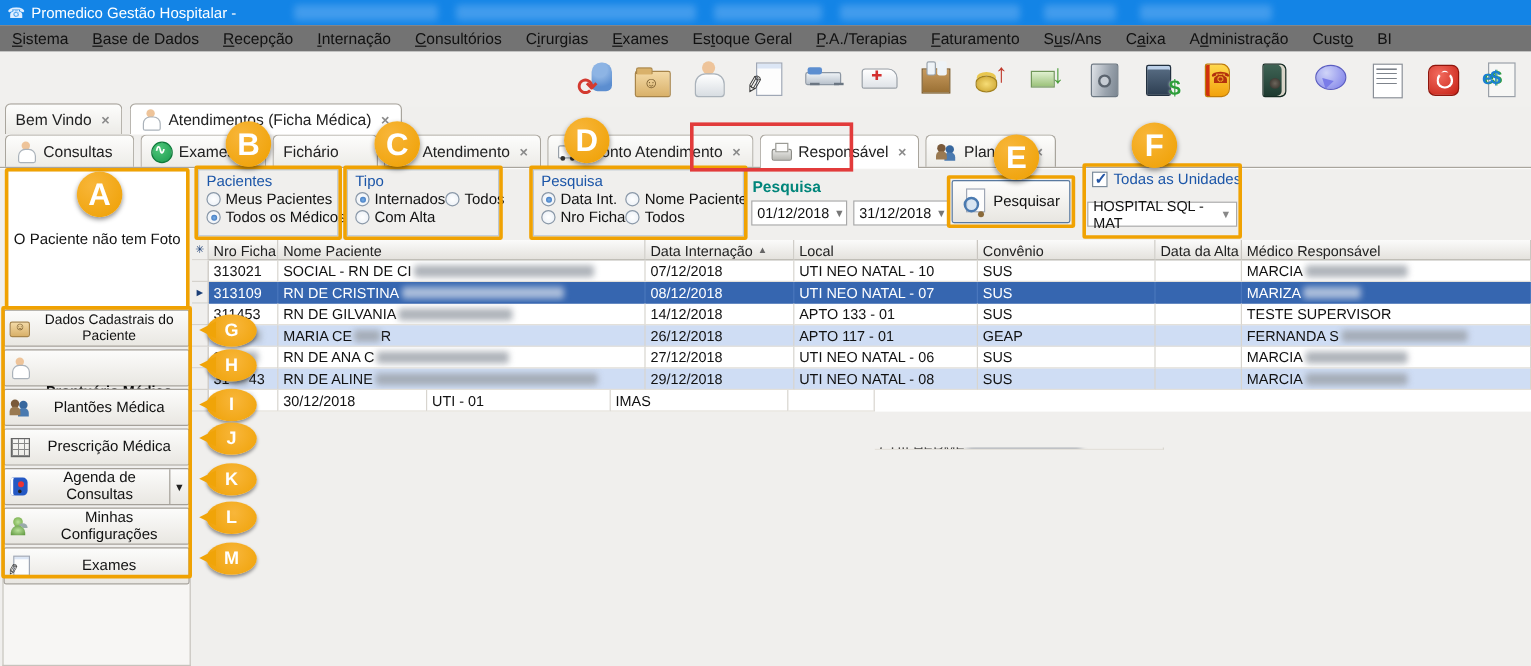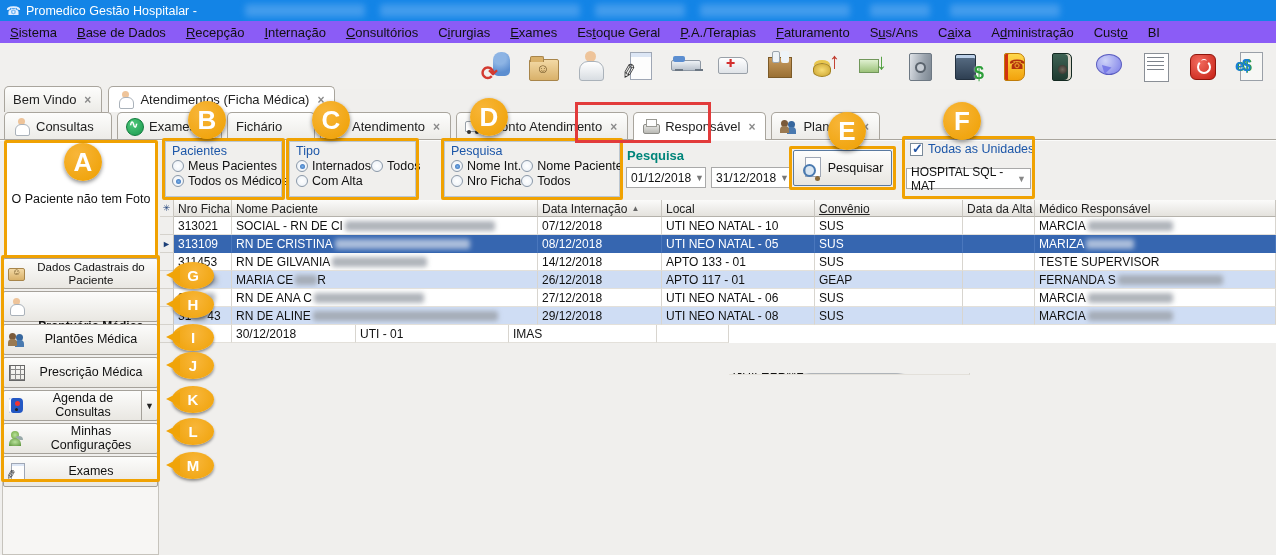--- a/index.html
+++ b/index.html
@@ -7,21 +7,21 @@
   body { font-family:"Liberation Sans", sans-serif; background:#f0efed; position:relative; }
   #app { position:relative; width:1276px; height:555px; background:#f0efed; overflow:hidden; }
 
   
   .titlebar { position:absolute; left:0; top:0; width:1276px; height:21px; background:#1384e6; color:#fff;
               display:flex; align-items:center; font-size:12.5px; padding-left:6px; }
   .titlebar .app-icon { width:14px; height:14px; margin-right:6px; font-size:12px; line-height:14px; color:#dfeeff; }
   .tb-blur { position:absolute; top:4px; height:13px; background:#4aa0ee; border-radius:3px; filter:blur(3px); opacity:.85; }
 
   
-  .menubar { position:absolute; left:0; top:21px; width:1276px; height:22px; background:#8b5cf6; display:flex;
+  .menubar { position:absolute; left:0; top:21px; width:1276px; height:22px; background:#737373; display:flex;
              align-items:center; font-size:13px; color:#111; }
   .menu-item { padding:2px 10px; cursor:default; white-space:nowrap; }
   .menu-item u { text-decoration:underline; }
 
   
   .toolbar { position:absolute; left:0; top:43px; width:1276px; height:46px; background:#f1f0ee;
              display:flex; align-items:center; justify-content:flex-end; gap:13px; padding-right:10px; }
   .tbicon { width:34px; height:34px; position:relative; display:flex; align-items:center; justify-content:center; }
 
   
@@ -363,21 +363,21 @@
           <span class="radio"></span>
           <span>Com Alta</span>
         </div>
       </div>
   </div>
   <div class="group" style="left:444px;top:141px;width:176px;height:56px">
     <div class="gtitle">Pesquisa</div>
     <div class="opts" id="opts-pesquisa" style="grid-template-columns: repeat(2, auto);">
         <div class="opt">
           <span class="radio sel"></span>
-          <span>Nome Int.</span>
+          <span>Data Int.</span>
         </div>
         <div class="opt">
           <span class="radio"></span>
           <span>Nome Paciente</span>
         </div>
         <div class="opt">
           <span class="radio"></span>
           <span>Nro Ficha</span>
         </div>
         <div class="opt">
@@ -411,40 +411,40 @@
     <span class="arr">▼</span>
   </div>
 
   <div class="table" id="table">
       <div class="trow thead">
         <div class="tcell selcell" style="width: 14px;">✳</div>
         <div class="tcell" style="width: 58px;">Nro Ficha</div>
         <div class="tcell" style="width: 306px;">Nome Paciente</div>
         <div class="tcell" style="width: 124px;">Data Internação<span class="sort-arr">▲</span></div>
         <div class="tcell" style="width: 153px;">Local</div>
-        <div class="tcell" style="width: 148px; text-decoration: underline;">Convênio</div>
+        <div class="tcell" style="width: 148px;">Convênio</div>
         <div class="tcell" style="width: 72px;">Data da Alta</div>
         <div class="tcell" style="width: 241px;">Médico Responsável</div>
       </div>
       <div class="trow row-white">
         <div class="tcell selcell" style="width: 14px;"></div>
         <div class="tcell" style="width: 58px;">313021</div>
         <div class="tcell" style="width: 306px;">SOCIAL - RN DE CI<span class="blur" style="width: 150px;"></span></div>
         <div class="tcell" style="width: 124px;">07/12/2018</div>
         <div class="tcell" style="width: 153px;">UTI NEO NATAL - 10</div>
         <div class="tcell" style="width: 148px;">SUS</div>
         <div class="tcell" style="width: 72px;"></div>
         <div class="tcell" style="width: 241px;">MARCIA <span class="blur" style="width: 85px;"></span></div>
       </div>
       <div class="trow row-sel">
         <div class="tcell selcell" style="width: 14px;">►</div>
         <div class="tcell" style="width: 58px;">313109</div>
         <div class="tcell" style="width: 306px;">RN DE CRISTINA <span class="blur" style="width: 135px;"></span></div>
         <div class="tcell" style="width: 124px;">08/12/2018</div>
-        <div class="tcell" style="width: 153px;">UTI NEO NATAL - 05</div>
+        <div class="tcell" style="width: 153px;">UTI NEO NATAL - 07</div>
         <div class="tcell" style="width: 148px;">SUS</div>
         <div class="tcell" style="width: 72px;"></div>
         <div class="tcell" style="width: 241px;">MARIZA <span class="blur" style="width: 48px;"></span></div>
       </div>
       <div class="trow row-white">
         <div class="tcell selcell" style="width: 14px;"></div>
         <div class="tcell" style="width: 58px;">311453</div>
         <div class="tcell" style="width: 306px;">RN DE GILVANIA <span class="blur" style="width: 95px;"></span></div>
         <div class="tcell" style="width: 124px;">14/12/2018</div>
         <div class="tcell" style="width: 153px;">APTO 133 - 01</div>

